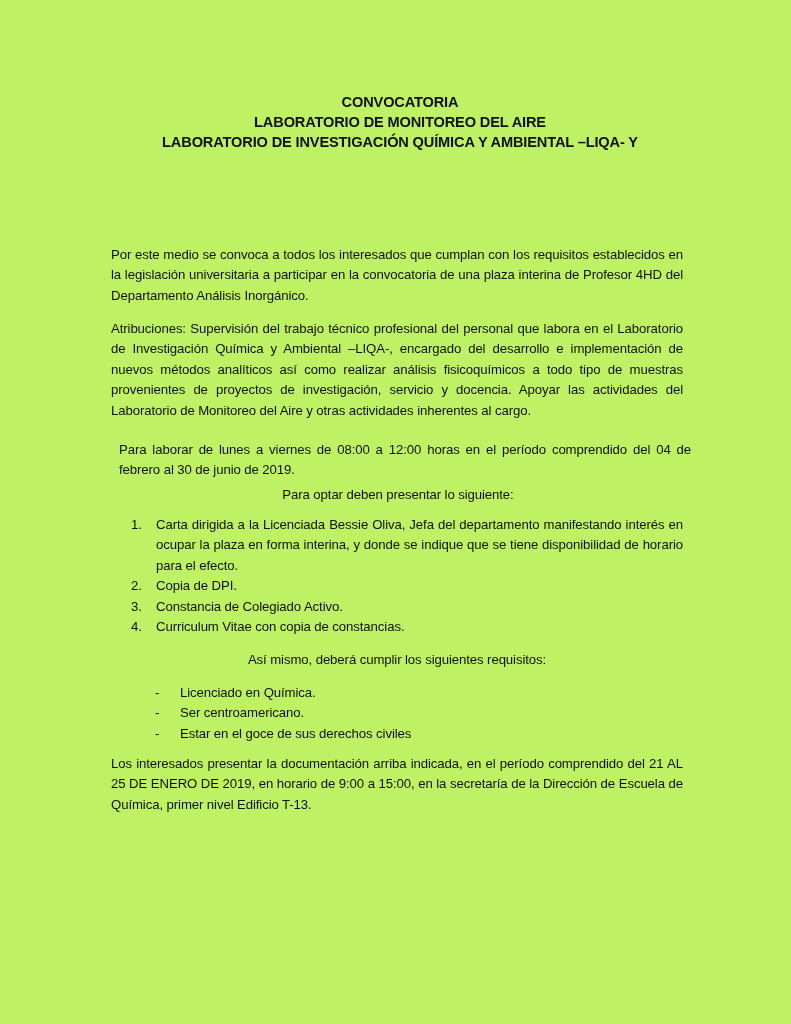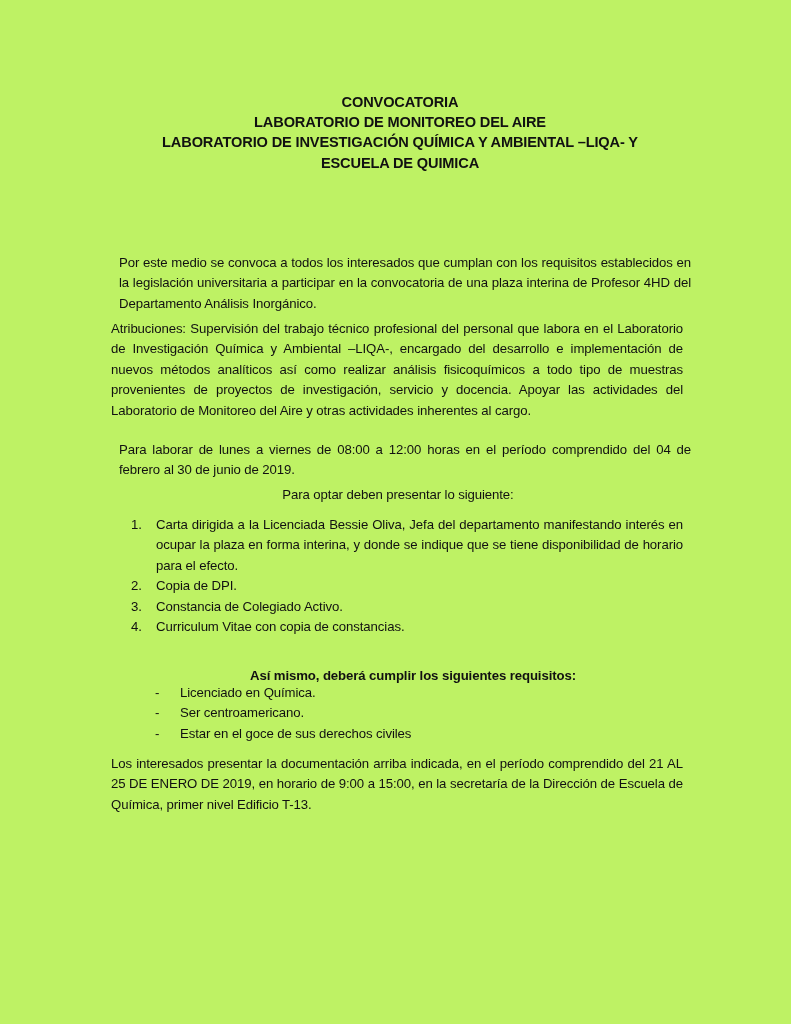--- a/index.html
+++ b/index.html
@@ -29,24 +29,23 @@
   </style>
 </head>
 <body>
 
 <div class="page">
 
   <div class="header">
     <div>CONVOCATORIA</div>
     <div>LABORATORIO DE MONITOREO DEL AIRE</div>
     <div>LABORATORIO DE INVESTIGACIÓN QUÍMICA Y AMBIENTAL –LIQA- Y</div>
-    <div>ESCUELA DE QUIMICA</div>
   </div>
 
-  <p class="para" style="top:245px;margin:8px;">Por este medio se convoca a todos los interesados que cumplan con los requisitos establecidos en la legislación universitaria a participar en la convocatoria de una plaza interina de Profesor 4HD del Departamento Análisis Inorgánico.</p>
+  <p class="para" style="top:245px;margin:0;">Por este medio se convoca a todos los interesados que cumplan con los requisitos establecidos en la legislación universitaria a participar en la convocatoria de una plaza interina de Profesor 4HD del Departamento Análisis Inorgánico.</p>
 
   <p class="para" style="top:319px;margin:0;">Atribuciones: Supervisión del trabajo técnico profesional del personal que labora en el Laboratorio de Investigación Química y Ambiental –LIQA-, encargado del desarrollo e implementación de nuevos métodos analíticos así como realizar análisis fisicoquímicos a todo tipo de muestras provenientes de proyectos de investigación, servicio y docencia.  Apoyar las actividades del Laboratorio de Monitoreo del Aire y otras actividades inherentes al cargo.</p>
 
   <p class="para" style="top:432px;margin:8px;">Para laborar de lunes a viernes de 08:00 a 12:00 horas en el período comprendido del 04 de febrero al 30 de junio de 2019.</p>
 
   <p class="para nojust" style="top:485px;left:112px;margin:0;">Para optar deben presentar lo siguiente:</p>
 
   <div class="list-num" style="top:515px;">
     <div class="item">
       <span class="num">1.</span>
@@ -59,21 +58,21 @@
     <div class="item">
       <span class="num">3.</span>
       <span>Constancia de Colegiado Activo.</span>
     </div>
     <div class="item">
       <span class="num">4.</span>
       <span>Curriculum Vitae con copia de constancias.</span>
     </div>
   </div>
 
-  <p class="para nojust" style="top:650px;margin:16px;font-weight:bold;">Así mismo, deberá cumplir los siguientes requisitos:</p>
+  <p class="para nojust" style="top:650px;margin:0;">Así mismo, deberá cumplir los siguientes requisitos:</p>
 
   <div class="list-dash" style="top:683px;">
     <div class="item">
       <span class="dash">-</span>
       <span>Licenciado en Química.</span>
     </div>
     <div class="item">
       <span class="dash">-</span>
       <span>Ser centroamericano.</span>
     </div>

